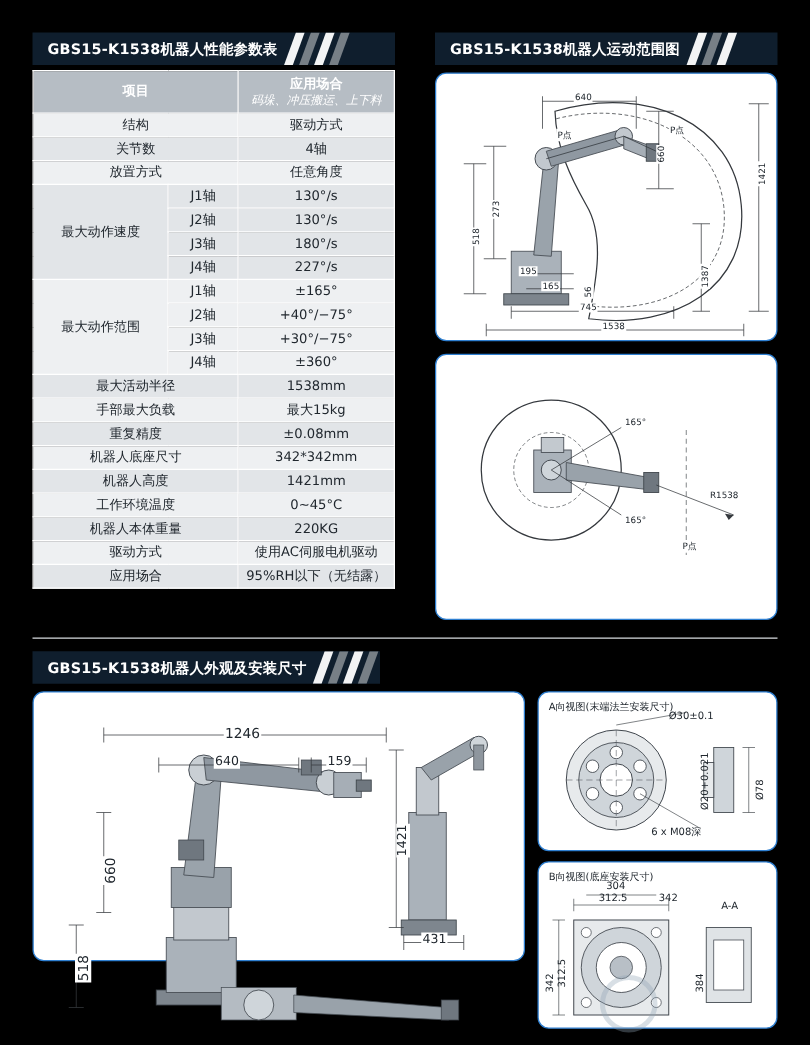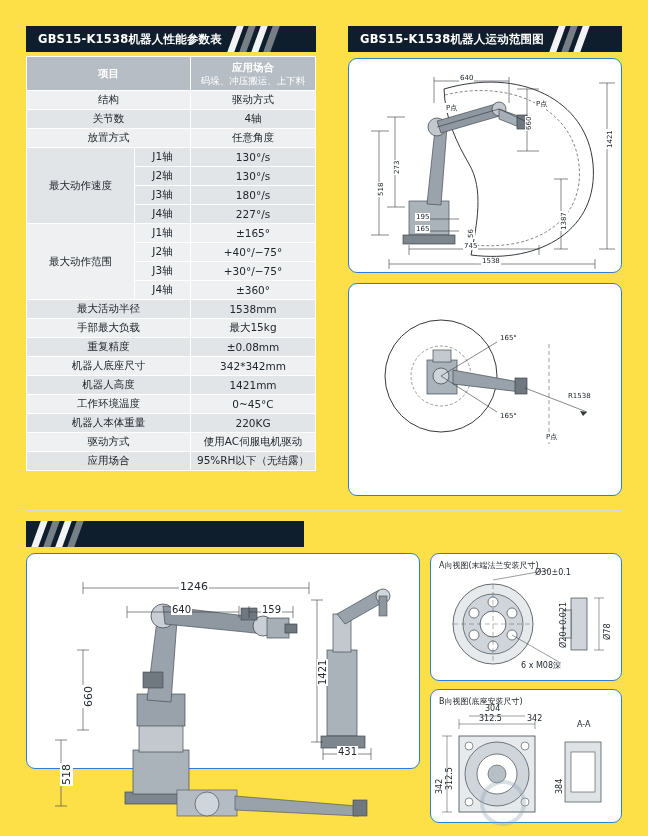--- a/index.html
+++ b/index.html
@@ -6,21 +6,21 @@
   html, body {
     margin: 0; padding: 0;
     width: 648px; height: 836px;
     background: #ffffff;
     font-family: "DejaVu Sans", "Liberation Sans", sans-serif;
   }
   .page {
     position: relative;
     width: 648px; height: 836px;
     overflow: hidden;
-    background: #fde047;
+    background: #000000;
   }
 
   
   .ribbon {
     position: absolute;
     height: 26px;
     background: #0f1e2d;
     display: flex;
     align-items: center;
     overflow: hidden;
@@ -71,21 +71,21 @@
     background: #eef0f2;
   }
   table.spec tr.alt td { background: #e2e5e8; }
   table.spec td.hdr {
     background: #b6bdc4;
     color: #ffffff;
     font-weight: bold;
     height: 34px;
     line-height: 13px;
   }
-  table.spec td.hdr .sub { font-weight: normal; font-size: 9.5px; display:block;}
+  table.spec td.hdr .sub { font-weight: normal; font-size: 9.5px; display:block;font-style:italic;}
   table.spec td.lbl { width: 108px; }
   table.spec td.mid { width: 56px; }
   table.spec td.val { }
   table.spec td.group { }
 
   
   .frame {
     position: absolute;
     border: 1px solid #2e7fd1;
     border-radius: 9px;
@@ -321,21 +321,21 @@
 
         <line x1="72" y1="160" x2="110" y2="160"></line>
         <line x1="72" y1="172" x2="110" y2="172"></line>
       </g>
     </svg>
     <div class="dim" style="left:110px; top:15px;">640</div>
     <div class="dim rot" style="left:176px; top:72px;">660</div>
     <div class="dim rot" style="left:44px; top:116px;">273</div>
     <div class="dim rot" style="left:28px; top:138px;">518</div>
     <div class="dim" style="left:66px; top:154px;">195</div>
-    <div class="dim" style="left:66px; top:166px;">165</div>
+    <div class="dim" style="left:84px; top:166px;">165</div>
     <div class="dim rot" style="left:118px; top:180px;">56</div>
     <div class="dim" style="left:114px; top:183px;">745</div>
     <div class="dim" style="left:132px; top:198px;">1538</div>
     <div class="dim rot" style="left:257px; top:90px;">1421</div>
     <div class="dim rot" style="left:211px; top:172px;">1387</div>
     <div class="dim" style="left:186px; top:40px;">P点</div>
     <div class="dim" style="left:96px; top:44px;">P点</div>
   </div>
 
   <div class="frame" style="left:348px; top:283px; width:274px; height:213px;">
@@ -359,20 +359,21 @@
     </svg>
     <div class="dim" style="left:150px; top:50px;">165°</div>
     <div class="dim" style="left:150px; top:128px;">165°</div>
     <div class="dim" style="left:218px; top:108px;">R1538</div>
     <div class="dim" style="left:196px; top:148px;">P点</div>
   </div>
 
   <div class="sep" style="top:510px;"></div>
 
   <div class="ribbon" style="left:26px; top:521px; width:278px;">
+    <span class="rtitle">GBS15-K1538机器人外观及安装尺寸</span>
     <span class="slashes">
         <i></i>
         <i class="g"></i>
         <i></i>
         <i class="g"></i>
       </span>
   </div>
 
   <div class="frame" style="left:26px; top:553px; width:394px; height:216px;">
     <svg width="394" height="270" viewBox="0 0 394 270">

